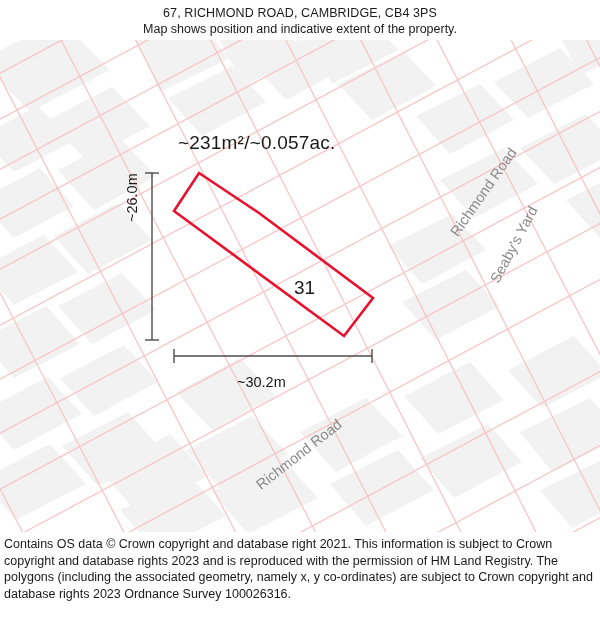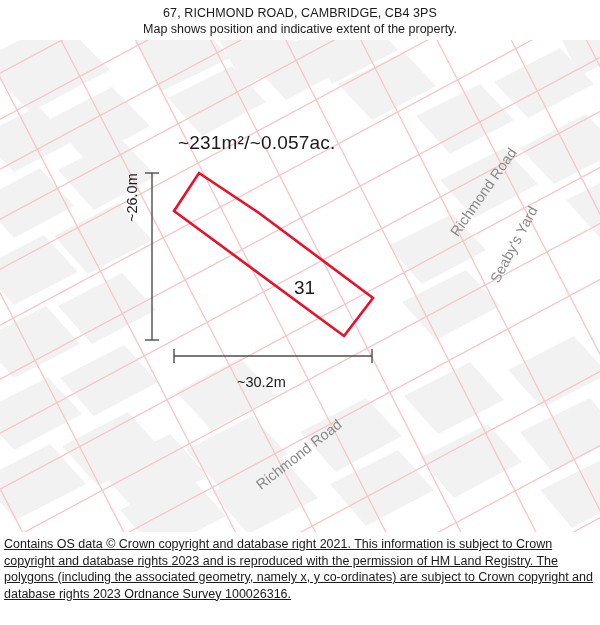--- a/index.html
+++ b/index.html
@@ -121,21 +121,20 @@
     position: absolute;
     top: 534px;
     left: 0;
     width: 600px;
     height: 91px;
     padding: 2px 4px 0 4px;
     box-sizing: border-box;
     font-size: 12.5px;
     line-height: 16.5px;
     color: #1a1a1a;
-    text-decoration: underline;
   }
 </style>
 </head>
 <body>
 
 <div id="page">
 
   <div class="header">
     <div class="title">67, RICHMOND ROAD, CAMBRIDGE, CB4 3PS</div>
     <div class="subtitle">Map shows position and indicative extent of the property.</div>

